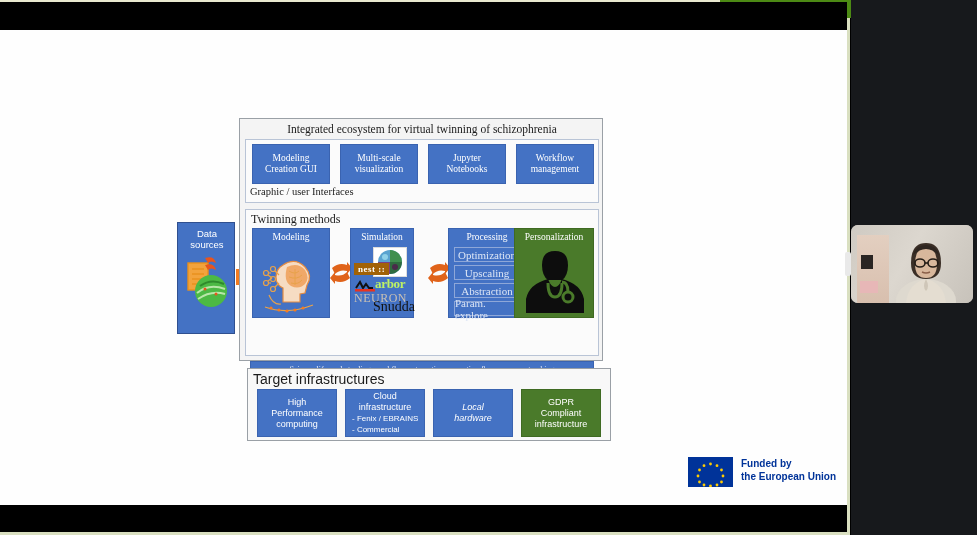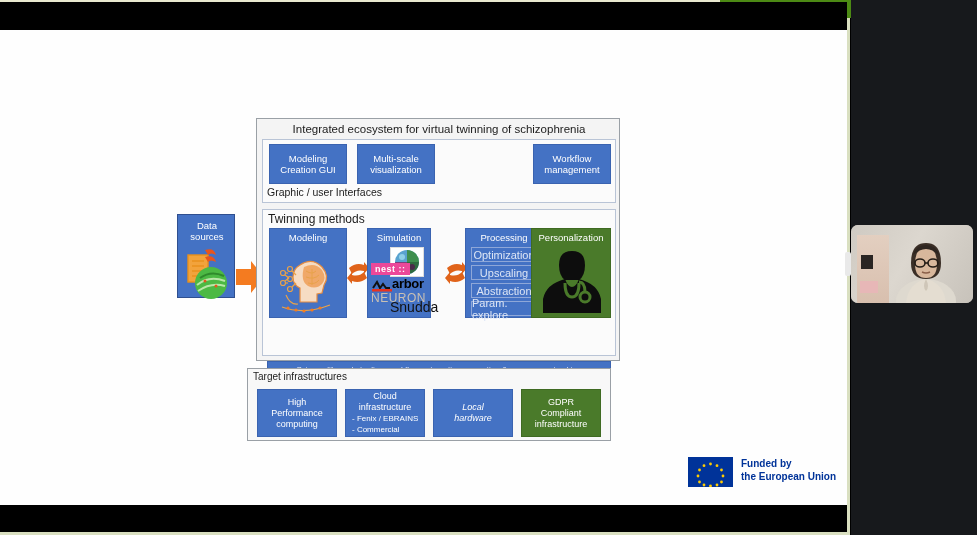--- a/index.html
+++ b/index.html
@@ -20,21 +20,21 @@
   
   #slide { position:absolute; left:0; top:30px; width:847px; height:475px; background:#fefefe; }
 
   #slide-title { position:absolute; left:0; top:10px; width:847px; text-align:center;
                  font-size:33px; color:#d8471f; letter-spacing:0px; white-space:nowrap;
                  font-family:"Liberation Sans", sans-serif; }
 
   
   .panel { position:absolute; background:#f4f4f4; border:1px solid #9aa0a6; }
 
-  #eco-panel { left:256px; top:88px; width:364px; height:243px; }
+  #eco-panel { left:239px; top:88px; width:364px; height:243px;font-family:Liberation Serif, serif; }
   #eco-title { position:absolute; left:0; top:4px; width:364px; text-align:center;
                font-size:11.5px; color:#1b1b1b; }
 
   #gui-panel { left:252px; top:108px; width:354px; height:64px; background:#fbfbfb;
                border:1px solid #b9c4d6; }
   .gui-row { position:absolute; left:6px; top:4px; width:342px; height:40px; }
   .gbox { position:absolute; top:0; height:40px; background:#4472c4; border:1px solid #3a63b0;
           color:#fff; font-size:9.5px; line-height:11.5px; display:flex; flex-direction:column;
           align-items:center; justify-content:center; text-align:center; }
   #gui-caption { position:absolute; left:4px; top:46px; font-size:10.5px; color:#1b1b1b; }
@@ -51,27 +51,27 @@
 
   .subbox { position:absolute; left:5px; width:66px; height:15px; background:#4472c4;
             border:1px solid #8ea7d8; color:#dce5f5; font-size:11px;
             display:flex; align-items:center; justify-content:center; }
 
   #lifecycle { position:absolute; left:257px; top:330px; width:344px; height:16px;
                background:#4472c4; border:1px solid #3a63b0; color:#eef2fb; font-size:8px;
                display:flex; align-items:center; justify-content:center; }
 
   #infra-panel { left:247px; top:338px; width:364px; height:73px; background:#f8f8f8; }
-  #infra-caption { position:absolute; left:5px; top:2px; font-size:10px; color:#1b1b1b; }
+  #infra-caption { position:absolute; left:5px; top:2px; font-size:14px; color:#1b1b1b; }
   .ibox { position:absolute; top:20px; height:48px; background:#4472c4; border:1px solid #3a63b0;
           color:#fff; font-size:9px; line-height:11px; display:flex; flex-direction:column;
           justify-content:center; text-align:center; }
 
   
-  #ds-box { position:absolute; left:177px; top:184px; width:58px; height:84px;
+  #ds-box { position:absolute; left:177px; top:192px; width:58px; height:112px;
             background:#4472c4; border:1px solid #2f4f8f; }
   #ds-label { position:absolute; left:0; top:5px; width:58px; text-align:center;
               font-size:9.5px; line-height:11px; color:#fff; }
 
   
   .bigarrow { position:absolute; }
 
   
   #vbt-logo { position:absolute; left:10px; top:422px; width:110px; height:42px; }
   .vbt-word { position:absolute; left:54px; background:#d8471f; color:#fff;
@@ -143,20 +143,24 @@
         <div id="gui-panel" class="panel" style="left:5px;top:20px;width:354px;height:64px;">
           <div class="gui-row">
             <div class="gbox" style="left:0px;width:78px;">
               <span>Modeling</span>
               <span>Creation GUI</span>
             </div>
             <div class="gbox" style="left:88px;width:78px;">
               <span>Multi-scale</span>
               <span>visualization</span>
             </div>
+            <div class="gbox" style="left:176px;width:78px;">
+              <span>Jupyter</span>
+              <span>Notebooks</span>
+            </div>
             <div class="gbox" style="left:264px;width:78px;">
               <span>Workflow</span>
               <span>management</span>
             </div>
           </div>
           <div id="gui-caption">Graphic / user Interfaces</div>
         </div>
 
         <div id="twin-panel" class="panel" style="left:5px;top:90px;width:354px;height:147px;">
           <div id="twin-caption">Twinning methods</div>
@@ -207,27 +211,27 @@
             <div style="position:absolute;left:22px;top:18px;width:34px;height:30px;background:#fff;border:1px solid #ddd;">
               <svg width="32" height="28" viewBox="0 0 32 28">
                 <circle cx="16" cy="14" r="12" fill="#5aa3d0"></circle>
                 <path d="M16 2 a12 12 0 0 1 12 12 l-12 0 z" fill="#3f8f4f"></path>
                 <path d="M4 14 a12 12 0 0 0 12 12 l0 -12 z" fill="#7d3f7d"></path>
                 <path d="M16 14 l12 0 a12 12 0 0 1 -12 12 z" fill="#2f6b3f"></path>
                 <circle cx="11" cy="9" r="3" fill="#8fd0e8"></circle>
                 <circle cx="21" cy="19" r="3" fill="#4a2a4a"></circle>
               </svg>
             </div>
-            <div style="position:absolute;left:3px;top:34px;background:#ec4899;color:#fff;font-size:9px;font-weight:bold;padding:1px 4px;letter-spacing:0.5px;">nest ::</div>
+            <div style="position:absolute;left:3px;top:34px;background:#a16207;color:#fff;font-size:9px;font-weight:bold;padding:1px 4px;letter-spacing:0.5px;">nest ::</div>
             <div style="position:absolute;left:4px;top:49px;width:74px;height:14px;">
               <svg width="20" height="13" viewBox="0 0 20 13" style="position:absolute;left:0;top:1px">
                 <path d="M1 9 l4 -6 l3 6 l3 -4 l3 4 l4 0" stroke="#111" stroke-width="2" fill="none"></path>
                 <rect x="0" y="10" width="20" height="2.5" fill="#e8331f"></rect>
               </svg>
-              <span style="position:absolute;left:20px;top:-2px;font-size:13px;font-weight:bold;color:#000000;letter-spacing:-0.3px;">arbor</span>
+              <span style="position:absolute;left:20px;top:-2px;font-size:13px;font-weight:bold;color:#bef264;letter-spacing:-0.3px;">arbor</span>
             </div>
             <div style="position:absolute;left:3px;top:62px;font-size:12px;color:#c9c0b4;letter-spacing:0.5px;">NEURON</div>
             <div style="position:absolute;left:22px;top:70px;font-size:14px;color:#111;">Snudda</div>
           </div>
 
           <svg style="position:absolute;left:181px;top:50px;" width="24" height="26" viewBox="0 0 24 26">
             <path d="M3 8 q7 -6 15 -3 l0 -3 l5 6 l-5 6 l0 -3 q-7 -2 -12 3 z" fill="#e0631a"></path>
             <path d="M21 18 q-7 6 -15 3 l0 3 l-5 -6 l5 -6 l0 3 q7 2 12 -3 z" fill="#e0631a"></path>
           </svg>
 

